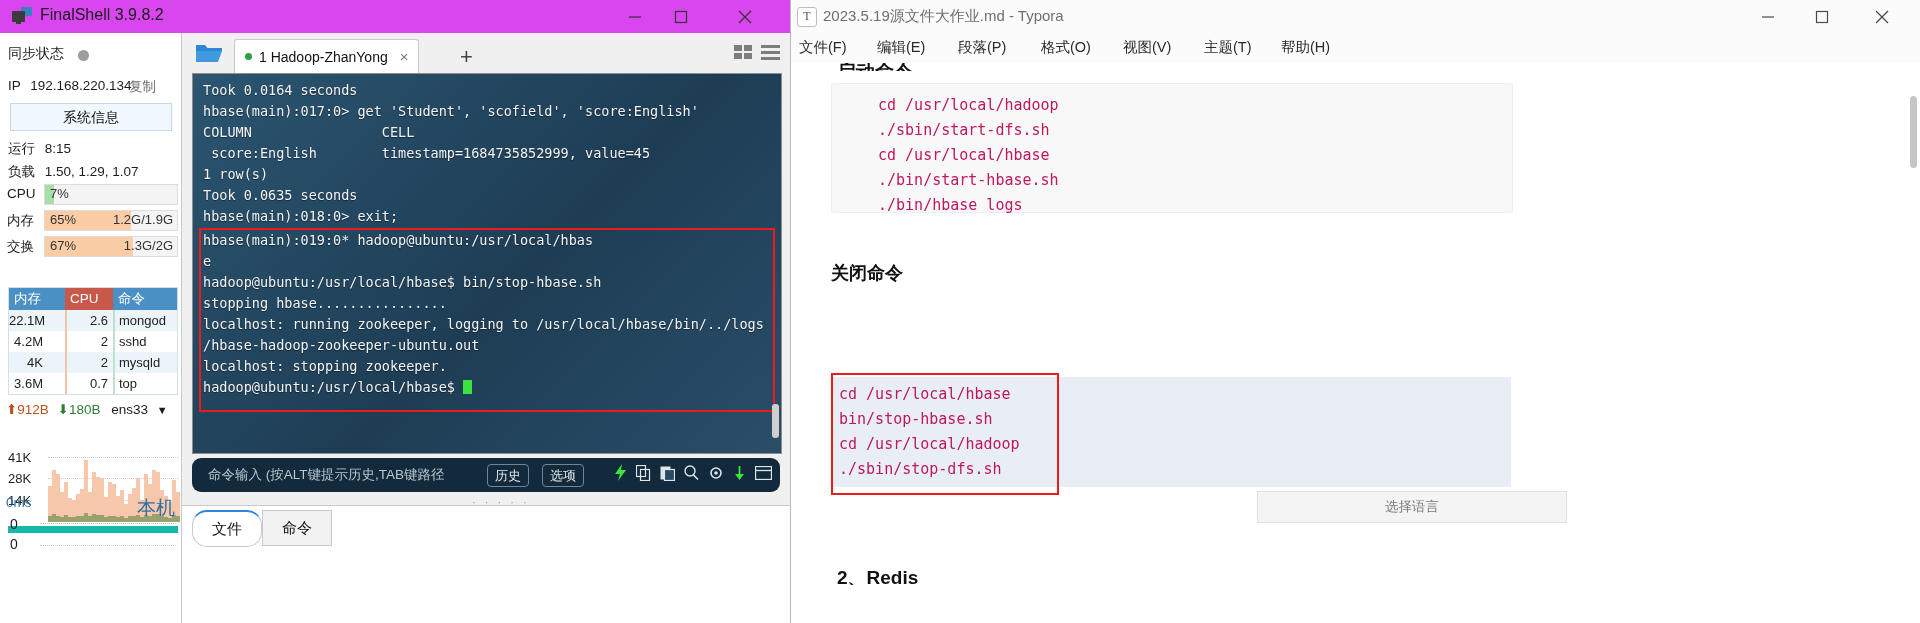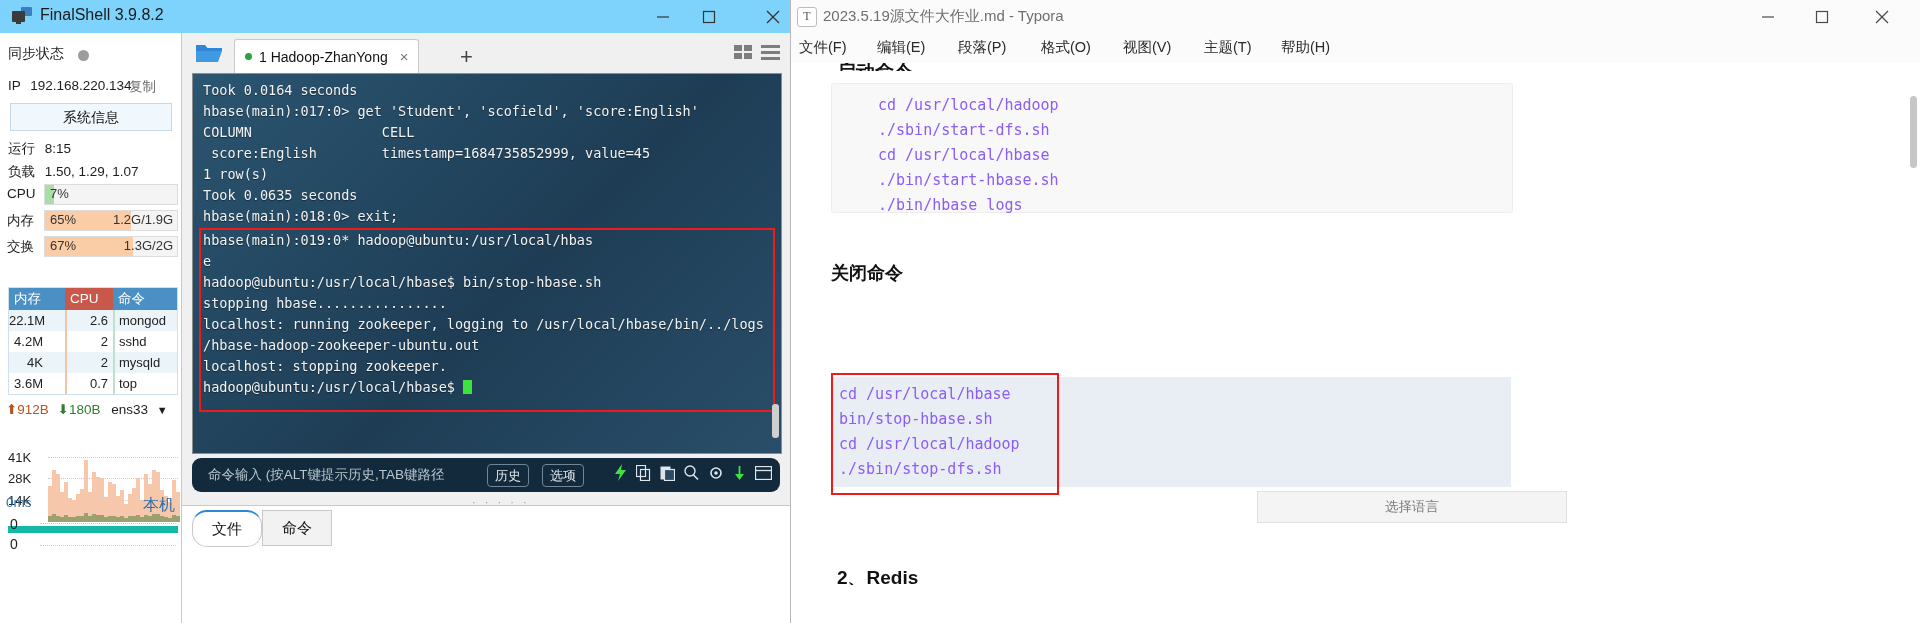--- a/index.html
+++ b/index.html
@@ -3,22 +3,22 @@
 <meta charset="utf-8">
 <style>
   html,body{margin:0;padding:0;}
   body{width:1920px;height:623px;overflow:hidden;background:#ffffff;
        font-family:"Liberation Sans","DejaVu Sans",sans-serif;}
   .root{position:relative;width:1920px;height:623px;}
 
   
   .fs-win{position:absolute;left:0;top:0;width:790px;height:623px;background:#ffffff;
           border-right:1px solid #b9b9b9;overflow:hidden;}
-  .fs-title{position:absolute;left:0;top:0;width:790px;height:33px;background:#7dd3fc;
-            border-bottom:1px solid #e8e8e8;padding-left:28px;}
+  .fs-title{position:absolute;left:0;top:0;width:790px;height:33px;background:#d946ef;
+            border-bottom:1px solid #e8e8e8;}
   .fs-logo{position:absolute;left:12px;top:7px;width:20px;height:18px;}
   .fs-logo .mon1{position:absolute;left:0;top:4px;width:13px;height:11px;background:#3b3b3b;border-radius:1px;}
   .fs-logo .mon1b{position:absolute;left:4px;top:15px;width:5px;height:2px;background:#3b3b3b;}
   .fs-logo .mon2{position:absolute;left:9px;top:0px;width:11px;height:9px;background:#3a7fc4;border-radius:1px;}
   .fs-apptitle{position:absolute;left:40px;top:6px;font-size:16px;color:#1a1a1a;}
   .wbtn{position:absolute;top:0;width:46px;height:33px;cursor:default;}
   .wbtn svg{position:absolute;left:50%;top:50%;transform:translate(-50%,-50%);}
   .fs-min{right:132px;} .fs-max{right:86px;} .fs-close{right:22px;}
 
   
@@ -57,21 +57,21 @@
   .up-a{color:#b8521f;} .dn-a{color:#2f7d32;}
   .net-up{color:#b8521f;} .net-dn{color:#2f7d32;} .net-if{color:#1d1d1d;}
   .netchart{position:absolute;left:8px;top:386px;width:170px;height:78px;border-bottom:7px solid #14b8a6;margin-top:29px;}
   .netchart .yl{position:absolute;left:0;font-size:13px;color:#1d1d1d;}
   .bars{position:absolute;left:40px;top:2px;width:130px;height:72px;}
   .bars .b{position:absolute;bottom:0;width:4px;background:#f6c7ab;}
   .bars .b i{position:absolute;bottom:0;left:0;width:100%;background:#9aa06e;display:block;}
   .gl{position:absolute;left:40px;width:130px;border-top:1px dotted #c9c9c9;}
 
   .pingline{position:absolute;left:6px;top:462px;font-size:13.5px;color:#2f6ea5;}
-  .localhost{position:absolute;right:6px;top:462px;font-size:16px;color:#2f6ea5;}
+  .localhost{position:absolute;right:6px;top:462px;font-size:19px;color:#2f6ea5;}
   .pzero1{position:absolute;left:10px;top:483px;font-size:14px;color:#1d1d1d;}
   .pzero2{position:absolute;left:10px;top:503px;font-size:14px;color:#1d1d1d;}
   .pgl{position:absolute;left:40px;width:136px;border-top:1px dotted #c9c9c9;}
 
   
   .fs-main{position:absolute;left:182px;top:33px;width:608px;height:590px;background:#f0f0f0;}
   .tabbar{position:absolute;left:0;top:0;width:608px;height:40px;background:#f0f0f0;}
   .folder-ico{position:absolute;left:12px;top:8px;width:30px;height:24px;}
   .tab{position:absolute;left:52px;top:6px;height:33px;background:#ffffff;border:1px solid #c9c9c9;
        border-bottom:none;border-radius:3px 3px 0 0;padding:0 10px;display:flex;align-items:center;}
@@ -114,21 +114,21 @@
   .ty-ttl{position:absolute;left:32px;top:7px;font-size:15px;color:#6f6f6f;}
   .ty-min{right:129px;} .ty-max{right:75px;} .ty-close{right:15px;}
   .ty-menu{position:absolute;left:0;top:33px;width:1129px;height:30px;background:#fbfbfb;}
   .mi{position:absolute;top:5px;font-size:14.5px;color:#2a2a2a;}
 
   .ty-body{position:absolute;left:0;top:63px;width:1129px;height:560px;background:#ffffff;overflow:hidden;}
   .ty-page{position:absolute;left:0;top:0;width:1112px;height:560px;}
   .h-cut{position:absolute;left:46px;top:-4px;font-size:19px;font-weight:bold;color:#111;overflow:hidden;height:12px;}
   .codeblk{position:absolute;background:#f8f8f8;border:1px solid #ededed;border-radius:3px;}
   .codeln{position:absolute;font-family:"DejaVu Sans Mono","Liberation Mono",monospace;
-          font-size:15px;color:#8b5cf6;white-space:pre;}
+          font-size:15px;color:#be185d;white-space:pre;}
   .sec-h{position:absolute;font-size:18px;font-weight:bold;color:#111;}
   .codeblk2{position:absolute;left:40px;top:314px;width:680px;height:110px;background:#e9eef5;}
   .redbox2{position:absolute;left:40px;top:310px;width:224px;height:118px;border:2px solid #ef1b1b;}
   .langsel{position:absolute;left:466px;top:428px;width:308px;height:30px;background:#f4f4f4;
            border:1px solid #e0e0e0;font-size:13.5px;color:#7b7b7b;text-align:center;line-height:30px;}
   .h-bot{position:absolute;left:46px;top:502px;font-size:19px;font-weight:bold;color:#111;
          height:20px;overflow:hidden;}
   .ty-scroll{position:absolute;right:3px;top:33px;width:7px;height:72px;background:#c6c6c6;border-radius:4px;}
 </style>
 </head>

